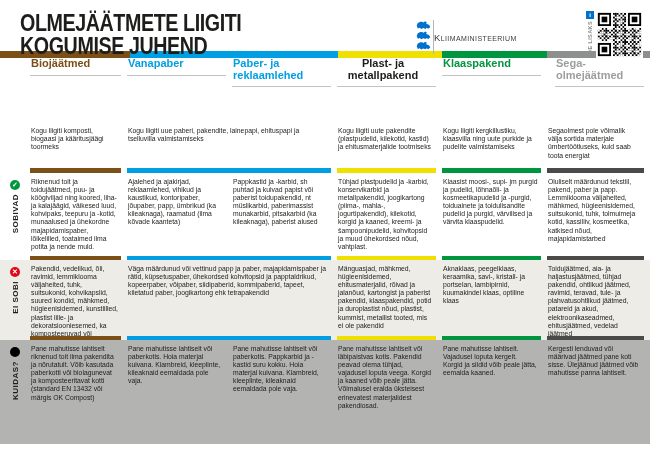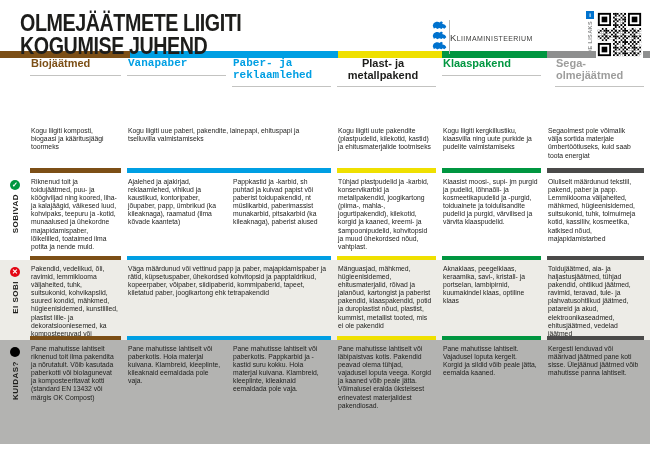--- a/index.html
+++ b/index.html
@@ -2,41 +2,41 @@
 <html><head>
 <meta charset="utf-8">
 <style>
   html,body{margin:0;padding:0;background:#fff;}
   .poster{position:relative;width:650px;height:459px;background:#fff;overflow:hidden;
           font-family:"Liberation Sans",sans-serif;color:#1d1d1b;}
   
   .hdr{position:relative;height:51px;}
   .title{position:absolute;left:20px;top:11px;font-weight:bold;font-size:24px;line-height:23px;
          letter-spacing:-0.5px;transform:scaleX(.82);transform-origin:left top;white-space:nowrap;}
-  .logo{position:absolute;left:432px;top:20px;display:flex;align-items:center;}
+  .logo{position:absolute;left:416px;top:20px;display:flex;align-items:center;}
   .logo .sep{width:1px;height:34px;background:#b5b5b3;}
   .ministry{font-variant:small-caps;font-size:9.5px;letter-spacing:.4px;color:#3c3c3b;}
   .qrwrap{position:absolute;right:7px;top:11px;display:flex;gap:2px;}
   .qrside{display:flex;flex-direction:column;align-items:center;gap:2px;}
   .qrbadge{width:8px;height:8px;background:#0072ce;color:#fff;font-size:6px;line-height:8px;
            text-align:center;font-weight:bold;}
   .qrlabel{writing-mode:vertical-rl;transform:rotate(180deg);font-size:5.5px;font-weight:bold;
            color:#8e8f8f;letter-spacing:.4px;}
   
   .stripe{display:flex;height:7px;}
   .stripe div{height:7px;}
   
   .content{display:grid;width:650px;
            grid-template-columns:30px 97px 105px 105px 105px 105px 103px;
            grid-template-rows:62px 48px 5px 83px 4px 76px 4px 104px;}
   .cell{overflow:hidden;}
   .bg-w{background:#fff;} .bg-b{background:#edece7;} .bg-g{background:#b3b3b1;}
   .col-header{display:flex;align-items:flex-end;padding:0 8px 5px 1px;margin-right:6px;
               border-bottom:1px solid #c3c3c1;font-weight:bold;font-size:11px;line-height:11.5px;}
-  .c1{color:#7c4f16;} .c2,.c3{color:#009fe3;font-family:Liberation Mono, monospace;} .c4{color:#1d1d1b;text-align:center;} .c5{color:#009640;} .c6{color:#9d9d9c;margin-left:8px;}
+  .c1{color:#7c4f16;} .c2,.c3{color:#009fe3;} .c4{color:#1d1d1b;text-align:center;} .c5{color:#009640;} .c6{color:#9d9d9c;margin-left:8px;}
   .sub{font-size:6.8px;line-height:8.2px;padding:7px 10px 0 1px;color:#1d1d1b;}
   .body{font-size:6.8px;line-height:8.1px;padding:5px 9px 0 1px;color:#1d1d1b;}
   .bar{height:100%;margin-right:6px;}
   .bar-1{background:#7c4f16;margin-left:-5px;} .bar-23{background:#009fe3;}
   .bar-4{background:#efe000;} .bar-5{background:#009640;} .bar-6{background:#4a4a49;}
   .span2{grid-column:span 2;}
   
   .rail{display:flex;flex-direction:column;align-items:center;padding-top:7px;gap:4px;}
   .ricon{width:10px;height:10px;border-radius:50%;color:#fff;font-size:7px;line-height:10px;
          text-align:center;font-weight:bold;flex:0 0 auto;}

